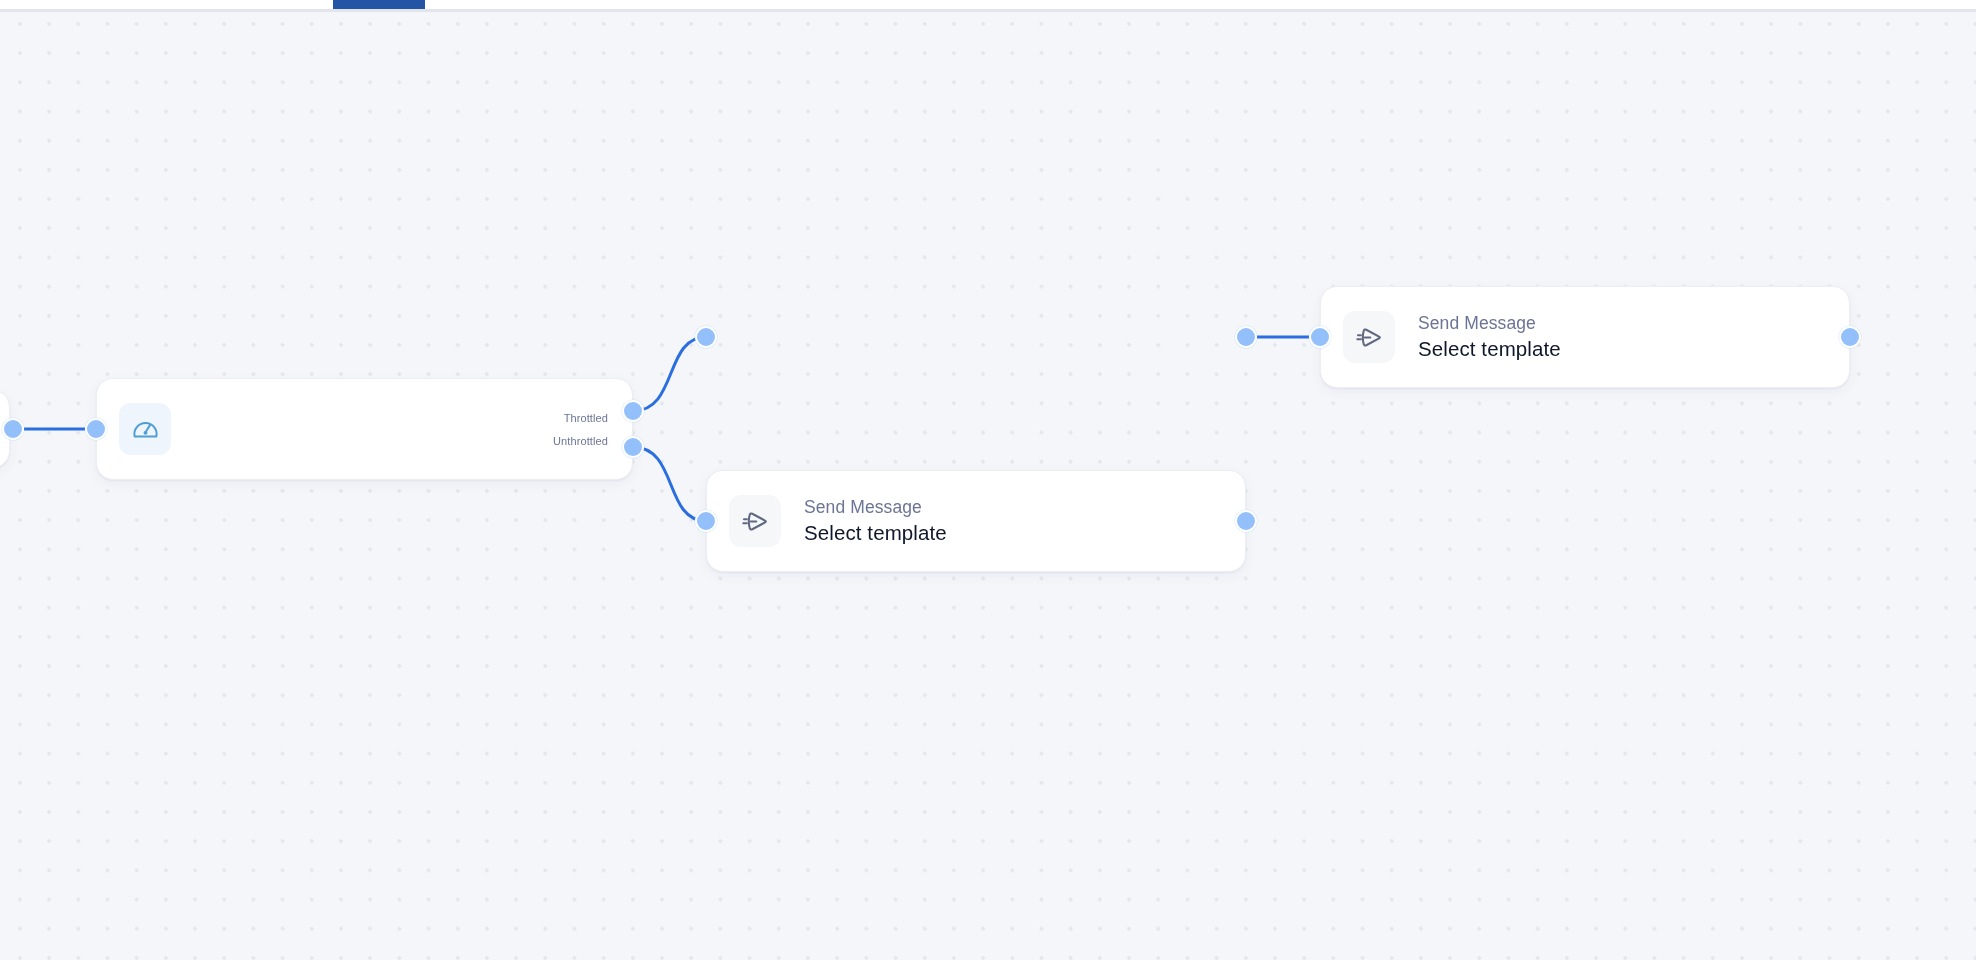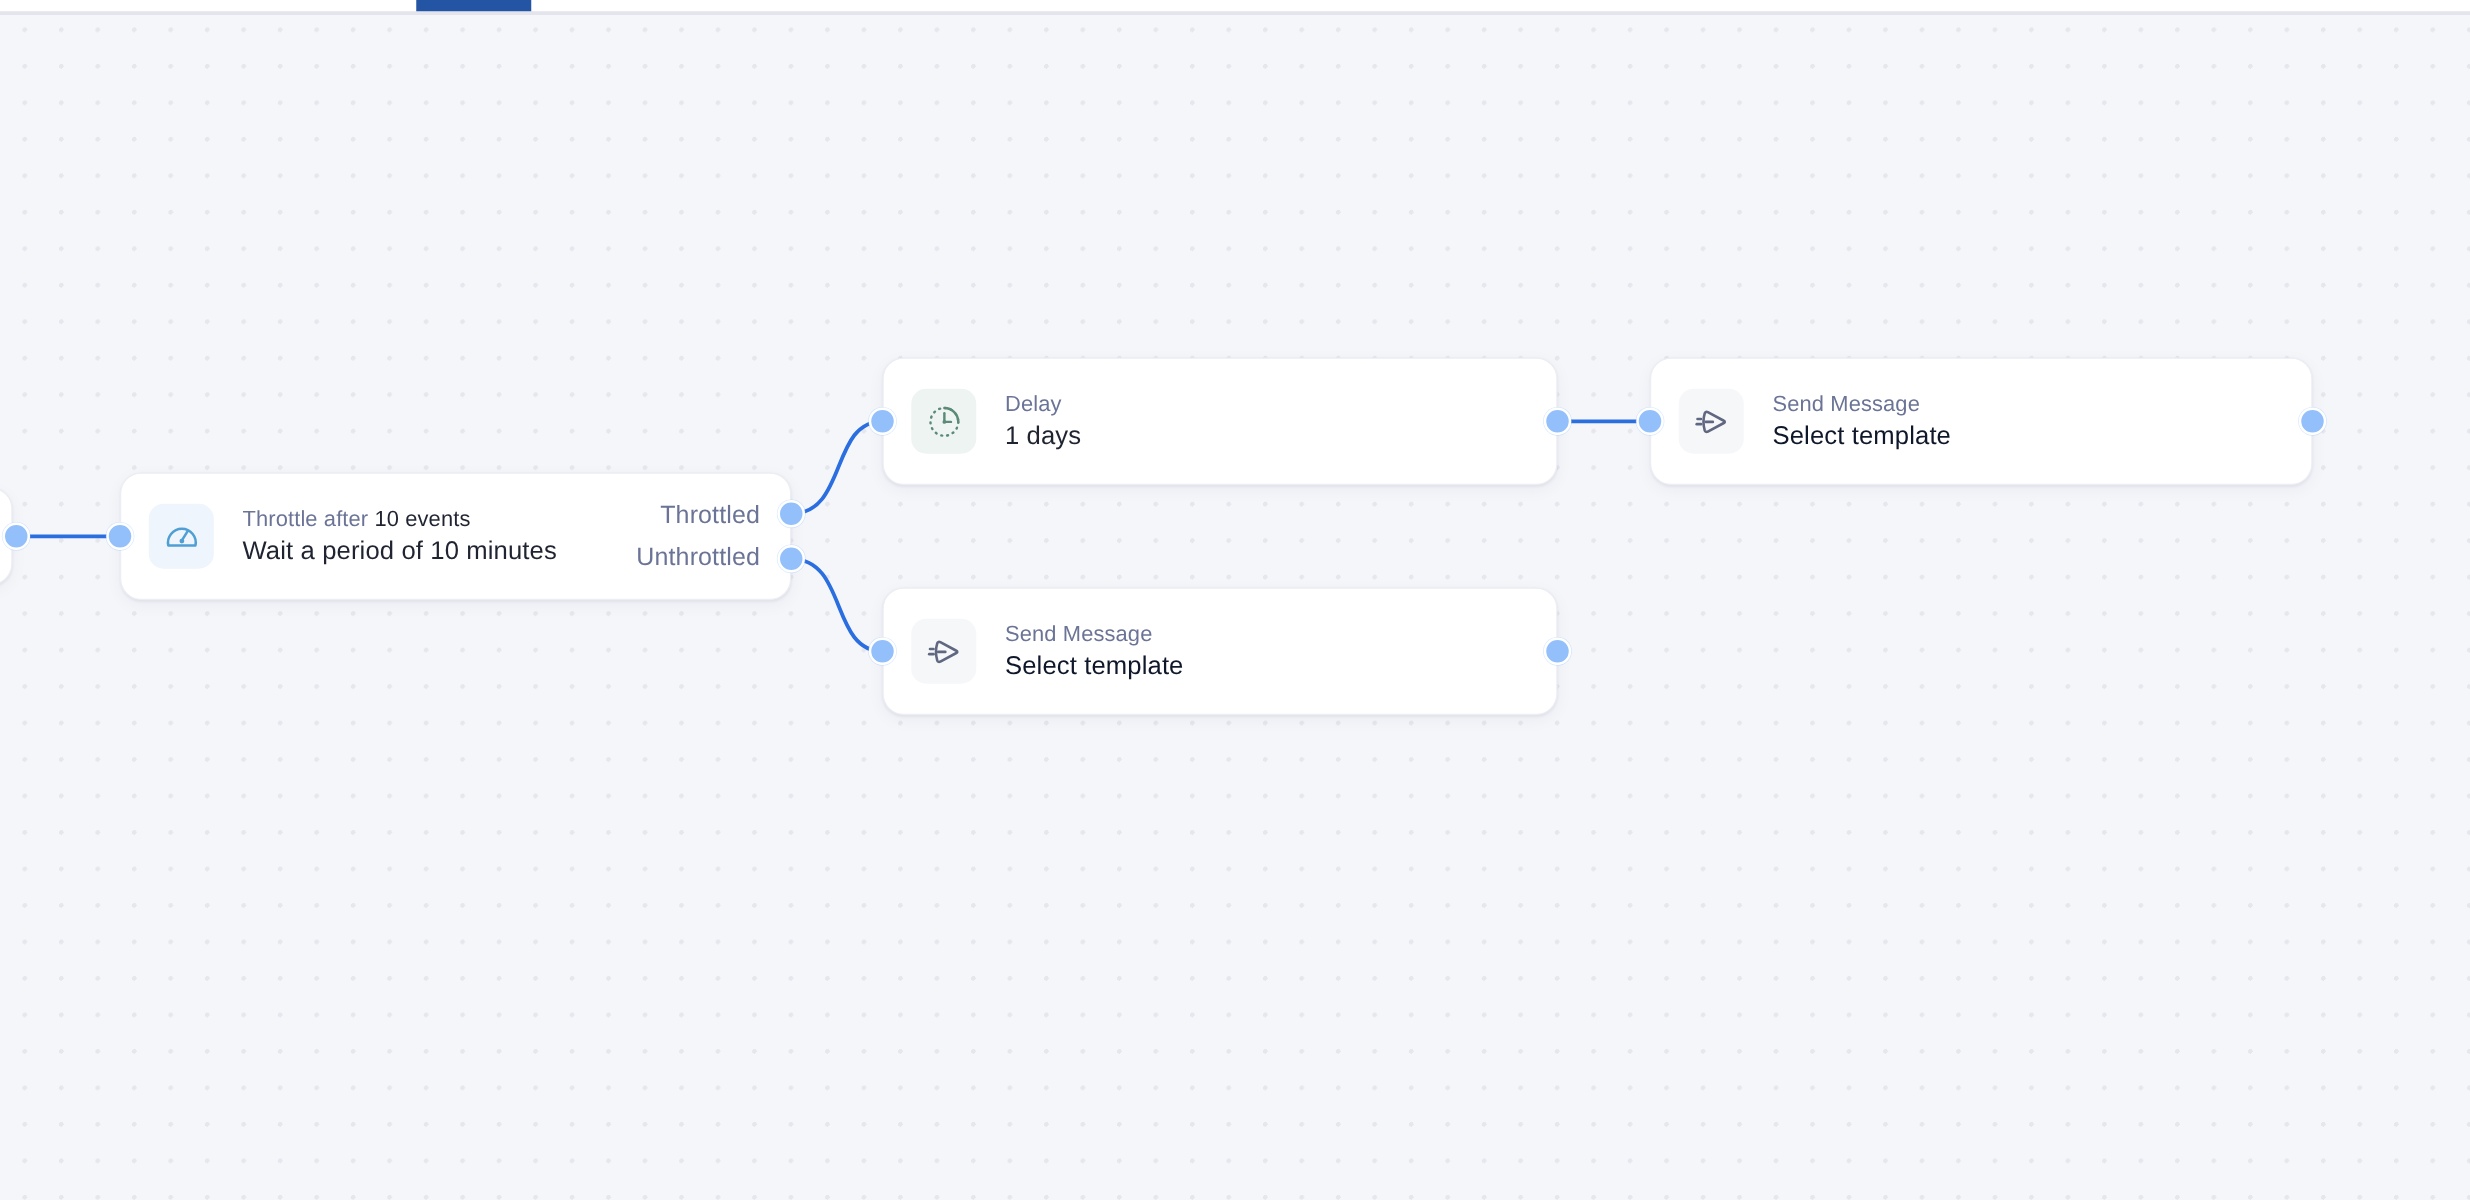--- a/index.html
+++ b/index.html
@@ -118,21 +118,21 @@
   
   .branch-labels {
     margin-left: auto;
     display: flex;
     flex-direction: column;
     align-items: flex-end;
     gap: 11px;
     padding-right: 2px;
   }
   .branch-label {
-    font-size: 20px;
+    font-size: 11px;
     color: #6b7496;
     white-space: nowrap;
     letter-spacing: .1px;
   }
 
   
   .handle {
     position: absolute;
     width: 22px;
     height: 22px;
@@ -175,51 +175,30 @@
 
     <div class="node" style="left:96px; top:366px; width:537px; height:102px;">
       <div class="node-inner">
         <div class="node-icon blue">
           <svg width="31" height="31" viewBox="0 0 24 24" fill="none" stroke="#4f9fd4" stroke-width="1.55" stroke-linecap="round" stroke-linejoin="round">
             <path d="M3.6 17.4 A 8.6 8.6 0 1 1 20.4 17.4 Z"></path>
             <line x1="12" y1="14.2" x2="15.6" y2="8.4"></line>
             <circle cx="12" cy="14.6" r="1.5" fill="#4f9fd4" stroke="none"></circle>
           </svg>
         </div>
-        <div class="node-text">
-          <div class="node-sub"><span>Throttle after </span><span class="strong">10 events</span></div>
-          <div class="node-main">Wait a period of 10 minutes</div>
-        </div>
         <div class="branch-labels">
           <div class="branch-label">Throttled</div>
           <div class="branch-label">Unthrottled</div>
         </div>
       </div>
     </div>
     <div class="handle" style="left:85px; top:406px;"></div>
     <div class="handle" style="left:622px; top:388px;"></div>
     <div class="handle" style="left:622px; top:424px;"></div>
 
-    <div class="node" style="left:706px; top:274px; width:540px; height:102px;">
-      <div class="node-inner">
-        <div class="node-icon green">
-          <svg width="31" height="31" viewBox="0 0 24 24" fill="none" stroke="#5c8a79" stroke-width="1.5" stroke-linecap="round" stroke-linejoin="round">
-            <circle cx="12" cy="12" r="8.6" stroke-dasharray="0.6 3.1"></circle>
-            <path d="M12 3.4 A 8.6 8.6 0 0 1 20.6 12" stroke-dasharray="none"></path>
-            <line x1="12" y1="6.6" x2="12" y2="12"></line>
-            <line x1="12" y1="12" x2="16.1" y2="12"></line>
-            <circle cx="12" cy="12" r="1.15" fill="#5c8a79" stroke="none"></circle>
-          </svg>
-        </div>
-        <div class="node-text">
-          <div class="node-sub">Delay</div>
-          <div class="node-main">1 days</div>
-        </div>
-      </div>
-    </div>
     <div class="handle" style="left:695px; top:314px;"></div>
     <div class="handle" style="left:1235px; top:314px;"></div>
 
     <div class="node" style="left:1320px; top:274px; width:530px; height:102px;">
       <div class="node-inner">
         <div class="node-icon grey">
           <svg width="31" height="31" viewBox="0 0 24 24" fill="none" stroke="#5f6781" stroke-width="1.6" stroke-linecap="round" stroke-linejoin="round">
             <path d="M7.6 6.6 C 6.6 10 6.6 14 7.6 17.4 C 7.9 18.2 8.7 18.4 9.5 18 L 19.4 12.7 C 20.2 12.3 20.2 11.7 19.4 11.3 L 9.5 6 C 8.7 5.6 7.9 5.8 7.6 6.6 Z"></path>
             <line x1="8.2" y1="12" x2="12.6" y2="12"></line>
             <line x1="3.1" y1="10.2" x2="5.3" y2="10.2"></line>

